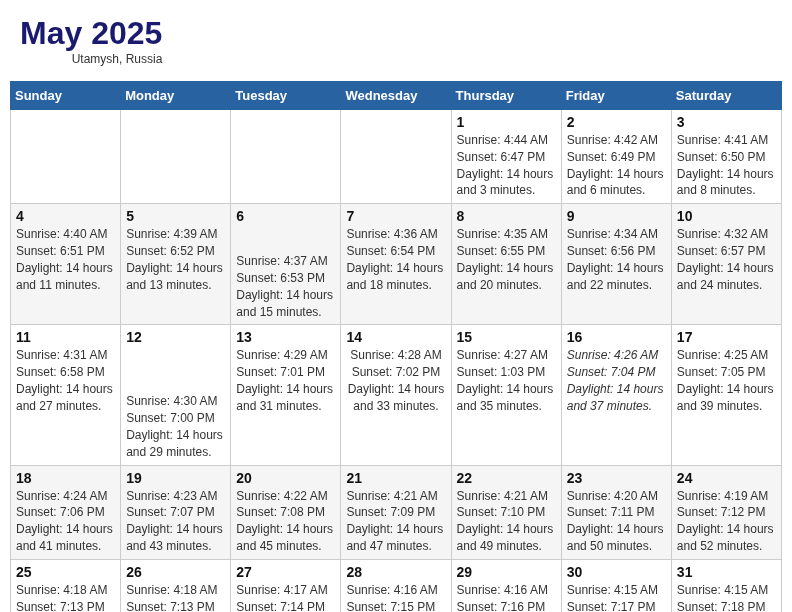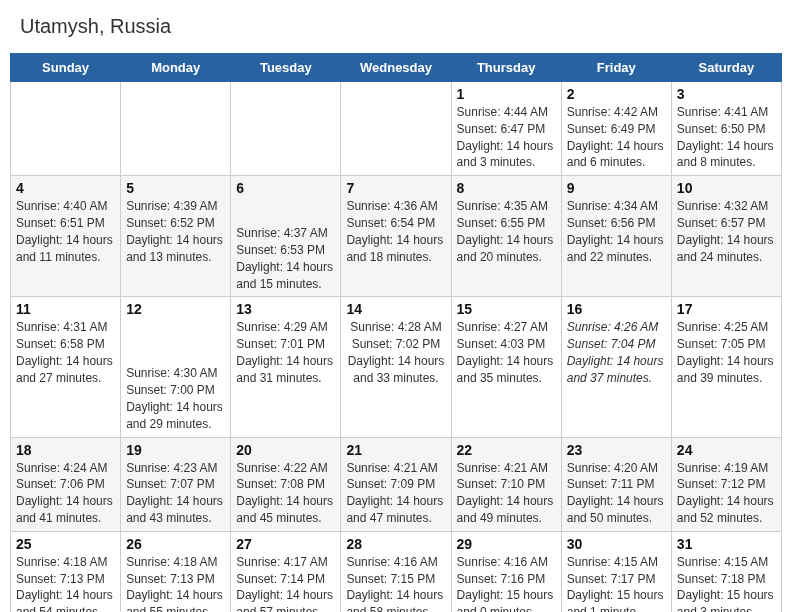--- a/index.html
+++ b/index.html
@@ -37,35 +37,35 @@
     }
     .title-block {
       text-align: right;
     }
     .main-title {
       font-size: 32px;
       font-weight: bold;
       color: #1a1a6e;
     }
     .subtitle {
-      font-size: 20px;
+      font-size: 12px;
       color: #333;
     }
     .calendar {
       width: 100%;
       border-collapse: collapse;
       border: 1px solid #ccc;
     }
     .calendar th {
       background: #2962a0;
       color: #fff;
       font-size: 13px;
       font-weight: bold;
       padding: 6px 4px;
-      text-align: center;
+      text-align: left;
       border: 1px solid #2962a0;
     }
     .calendar td {
       width: 14.28%;
       vertical-align: top;
       padding: 4px 5px;
       border: 1px solid #ccc;
       font-size: 10.5px;
       color: #333;
       min-height: 80px;
@@ -94,20 +94,21 @@
       font-size: 11px;
       color: #555;
       padding: 0 4px;
     }
   </style>
 </head>
 <body>
 
 <div class="header">
   <div class="title-block">
+    <div class="main-title">May 2025</div>
     <div class="subtitle">Utamysh, Russia</div>
   </div>
 </div>
 
 <table class="calendar">
   <thead>
     <tr id="days-header">
         <th>Sunday</th>
         <th>Monday</th>
         <th>Tuesday</th>
@@ -207,21 +208,21 @@
         </td>
         <td>
           <span class="day-num">14</span>
           <div class="day-info" style="white-space: pre-line; text-align: center;">Sunrise: 4:28 AM
 Sunset: 7:02 PM
 Daylight: 14 hours and 33 minutes.</div>
         </td>
         <td>
           <span class="day-num">15</span>
           <div class="day-info" style="white-space: pre-line;">Sunrise: 4:27 AM
-Sunset: 4:03 PM
+Sunset: 1:03 PM
 Daylight: 14 hours and 35 minutes.</div>
         </td>
         <td>
           <span class="day-num">16</span>
           <div class="day-info" style="white-space: pre-line; font-style: italic;">Sunrise: 4:26 AM
 Sunset: 7:04 PM
 Daylight: 14 hours and 37 minutes.</div>
         </td>
         <td>
           <span class="day-num">17</span>

